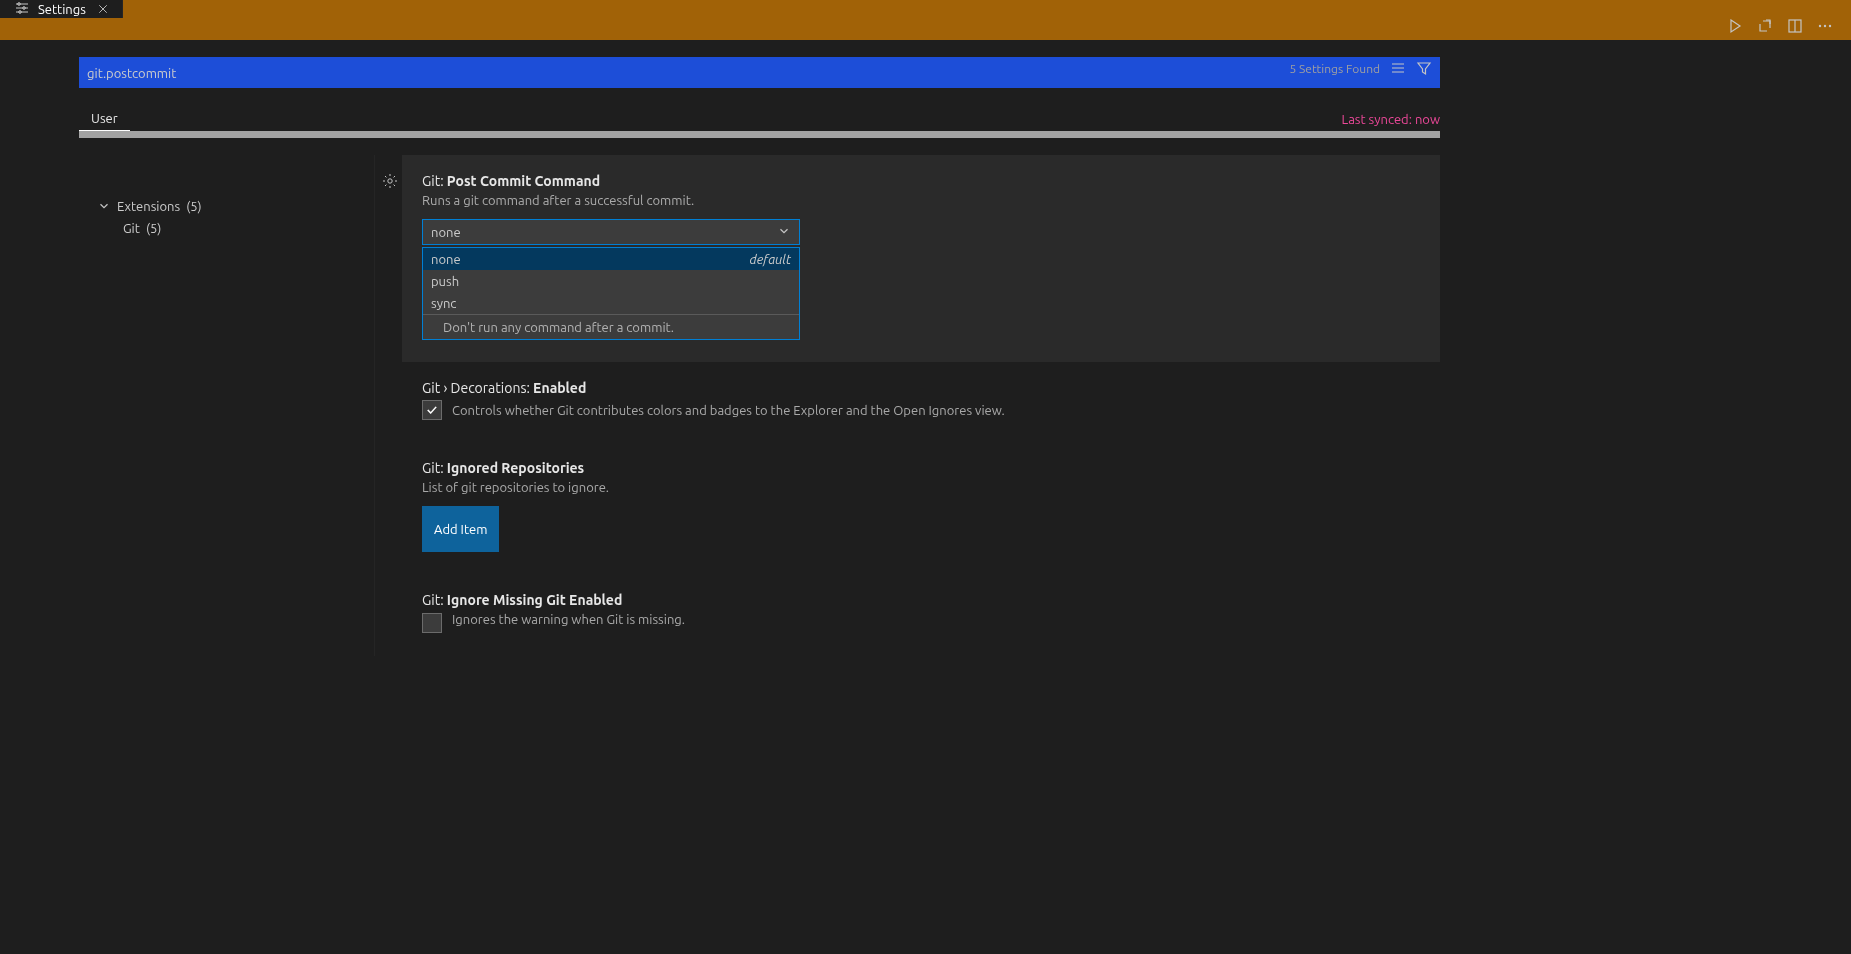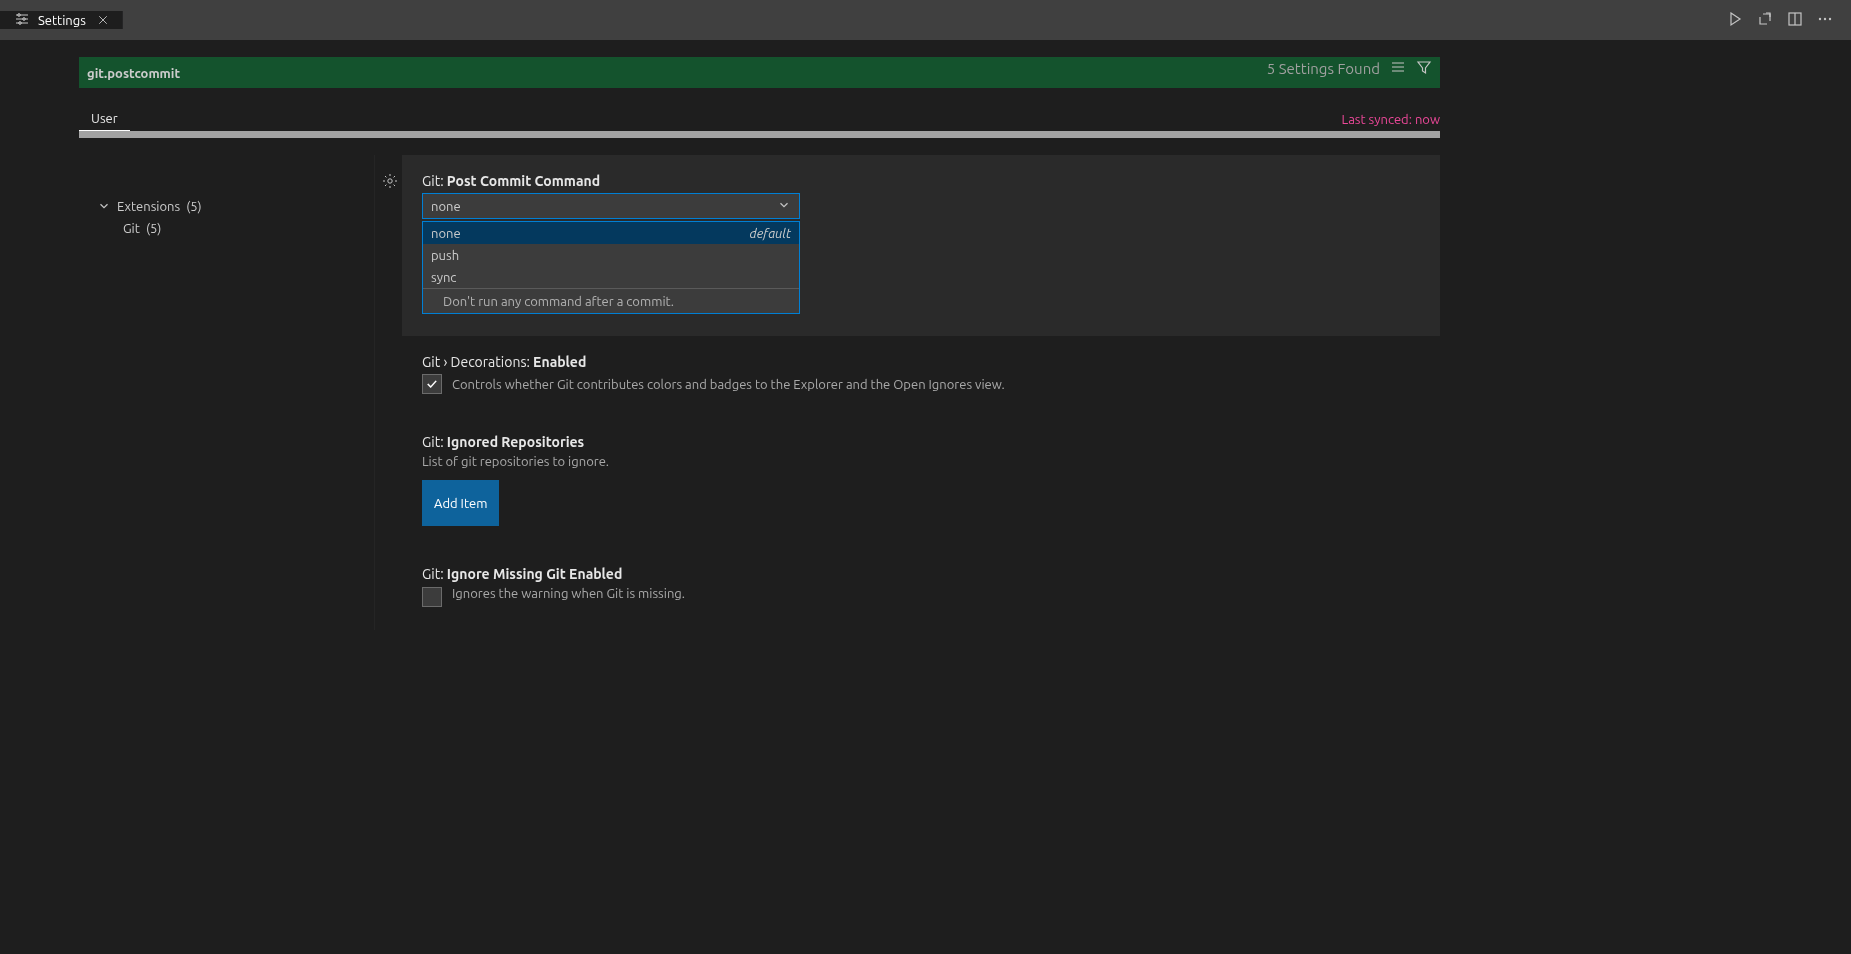--- a/index.html
+++ b/index.html
@@ -1,31 +1,31 @@
 <!DOCTYPE html>
 <html><head>
 <meta charset="utf-8">
 <style>
   * { margin: 0; padding: 0; box-sizing: border-box; font-family: -apple-system, "Segoe UI", Ubuntu, sans-serif; }
   body { background: #1e1e1e; color: #cccccc; font-size: 13px; width: 1851px; height: 954px; overflow: hidden; }
   
   
-  .tab-bar { height: 40px; background: #404040; display: flex; align-items: center; }
+  .tab-bar { height: 40px; background: #a16207; display: flex; align-items: flex-start; flex-direction: column; }
   .tab { display: flex; align-items: center; padding: 0 10px 0 14px; background: #1e1e1e; gap: 8px; border-right: 1px solid #252526; }
   .tab-title { color: #ffffff; font-size: 13px; }
   .tab-close { width: 18px; height: 18px; display: flex; align-items: center; justify-content: center; cursor: pointer; border-radius: 3px; }
   .tab-actions { margin-left: auto; display: flex; align-items: center; gap: 14px; padding-right: 18px; color: #c5c5c5; }
   .tab-actions svg, .tab-actions .icon { width: 16px; height: 16px; }
   
   
   .content { padding: 17px 0 0 0; }
   .search-row { margin: 0 411px 0 79px; }
-  .search-input { width: 100%; height: 31px; background: #14532d; border: none; color: #cccccc; font-size: 13px; padding: 0 60px 0 8px; outline: none; position: relative; font-weight: bold; }
+  .search-input { width: 100%; height: 31px; background: #1d4ed8; border: none; color: #cccccc; font-size: 13px; padding: 0 60px 0 8px; outline: none; position: relative; }
   .search-wrap { position: relative; }
-  .search-right { position: absolute; right: 8px; top: 0; height: 23px; display: flex; align-items: center; gap: 10px; color: #a0a0a0; font-size: 15px; }
+  .search-right { position: absolute; right: 8px; top: 0; height: 23px; display: flex; align-items: center; gap: 10px; color: #a0a0a0; font-size: 12px; }
   .search-right svg { width: 16px; height: 16px; }
   
   .scope-row { margin: 18px 411px 0 79px; display: flex; align-items: center; border-bottom: 7px solid #a3a3a3; height: 32px; }
   .scope-tab { padding: 0 12px; height: 100%; display: flex; align-items: center; border-bottom: 1px solid #ffffff; color: #e7e7e7; }
   .sync-status { margin-left: auto; color: #ec4899; font-size: 13px; }
   
   .body-row { display: flex; margin-top: 17px; }
   
   
   .tree { width: 374px; padding-left: 79px; margin-top: 40px; }
@@ -167,20 +167,21 @@
       <div class="setting focused">
         <span class="gear">
           <svg viewBox="0 0 16 16" fill="none" stroke="#c5c5c5" stroke-width="1">
               <circle cx="8" cy="8" r="2.2"></circle>
               <path d="M8 1v2M8 13v2M1 8h2M13 8h2M3 3l1.4 1.4M11.6 11.6L13 13M13 3l-1.4 1.4M4.4 11.6L3 13"></path>
             </svg>
         </span>
         <div class="setting-title">
           <span>Git: </span><span class="bold">Post Commit Command</span>
         </div>
+        <div class="setting-desc">Runs a git command after a successful commit.</div>
         <div class="select-box">
           <span>none</span>
           <span class="select-chevron">
             <svg viewBox="0 0 16 16" fill="none" stroke="#c5c5c5" stroke-width="1.4">
                 <polyline points="4,6 8,10 12,6"></polyline>
               </svg>
           </span>
         </div>
         <div class="dropdown">
           <div class="dropdown-item selected">

